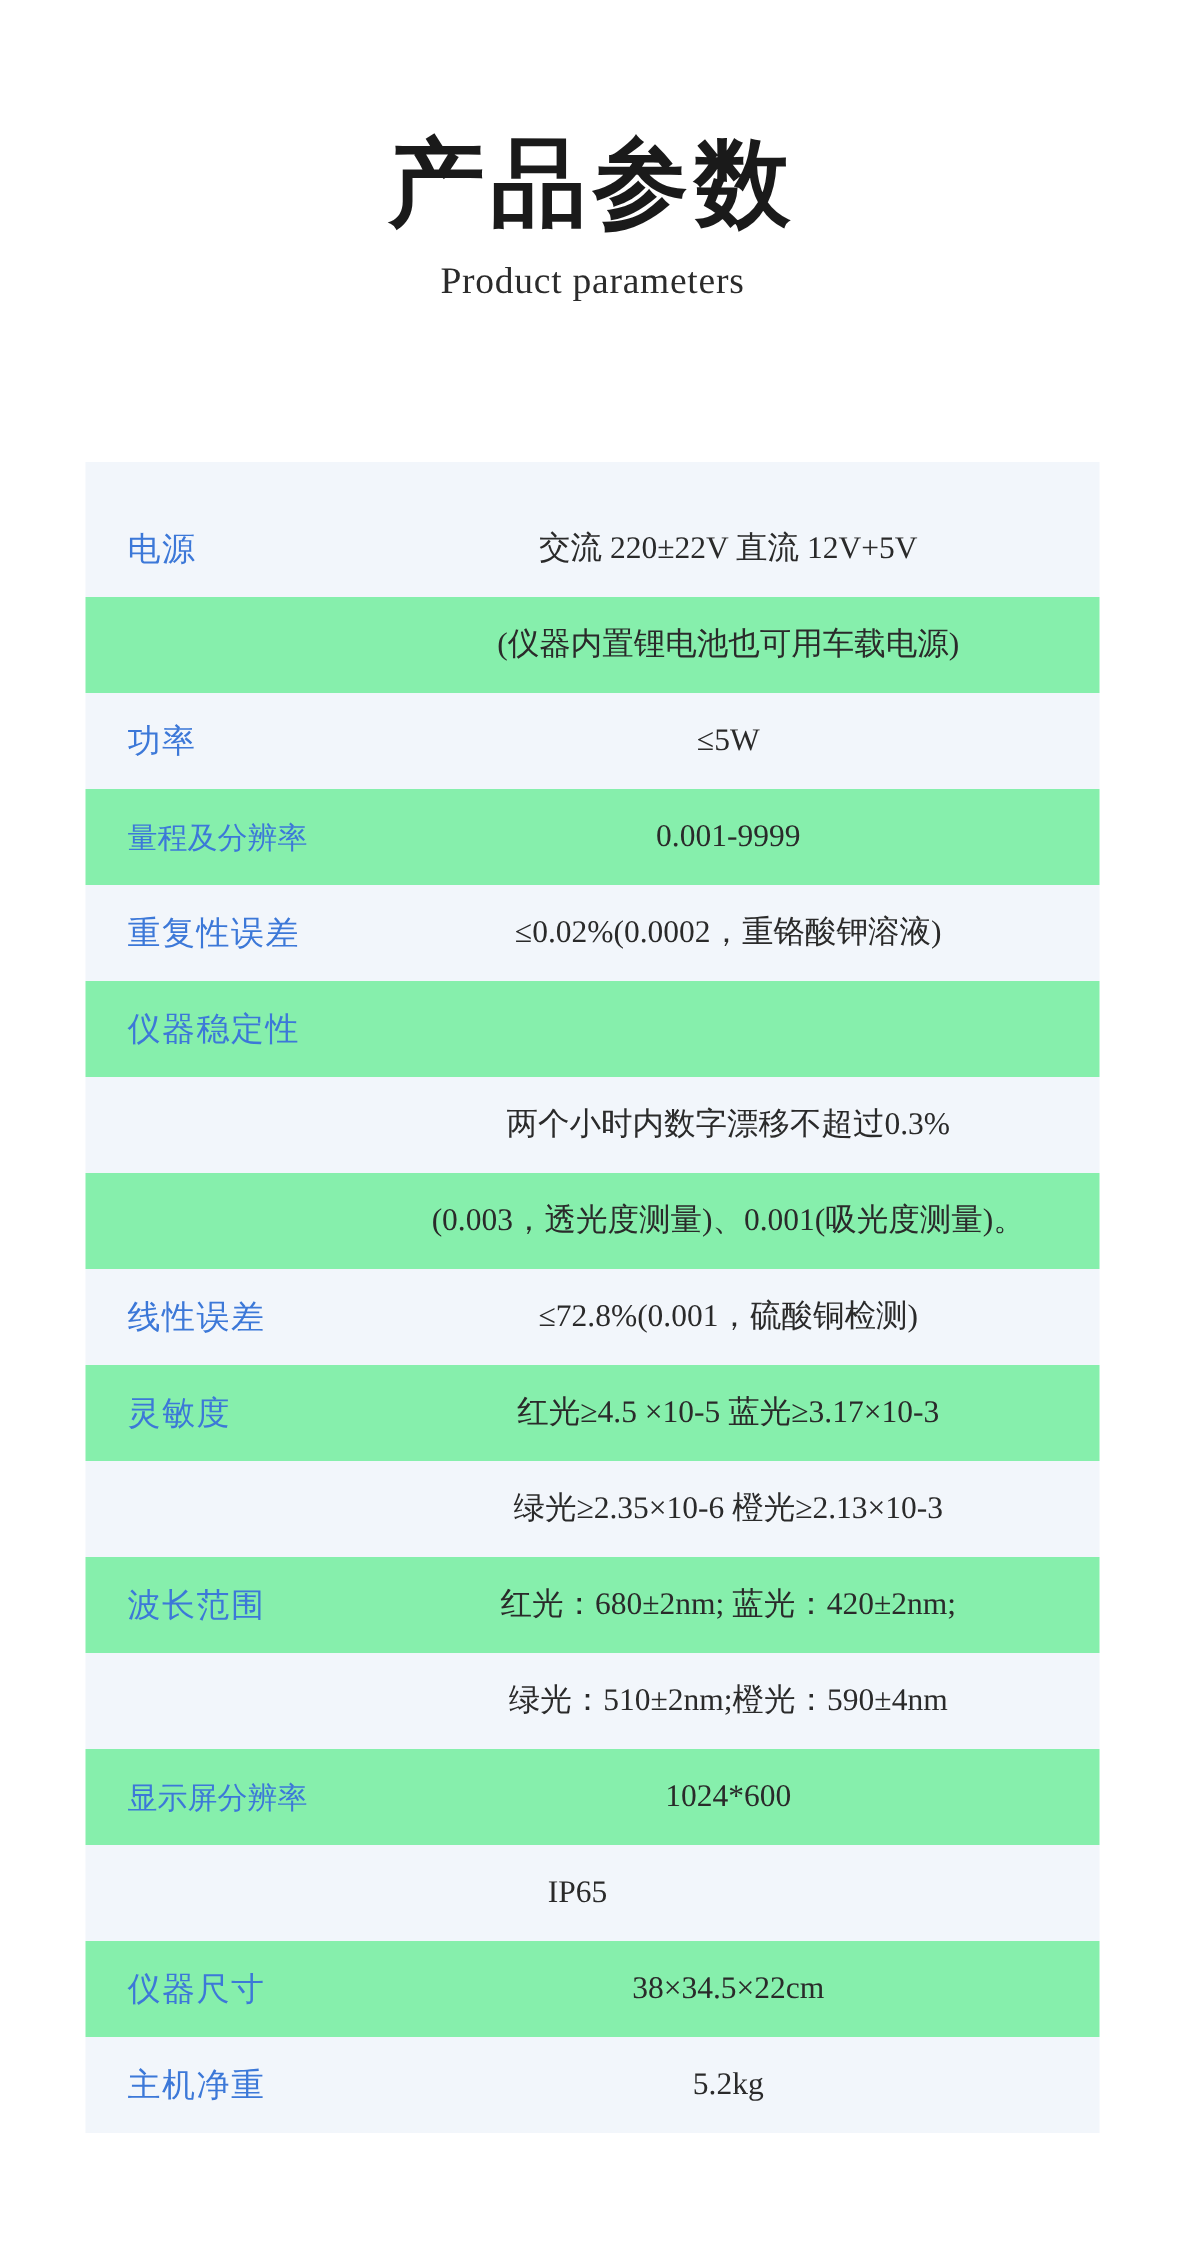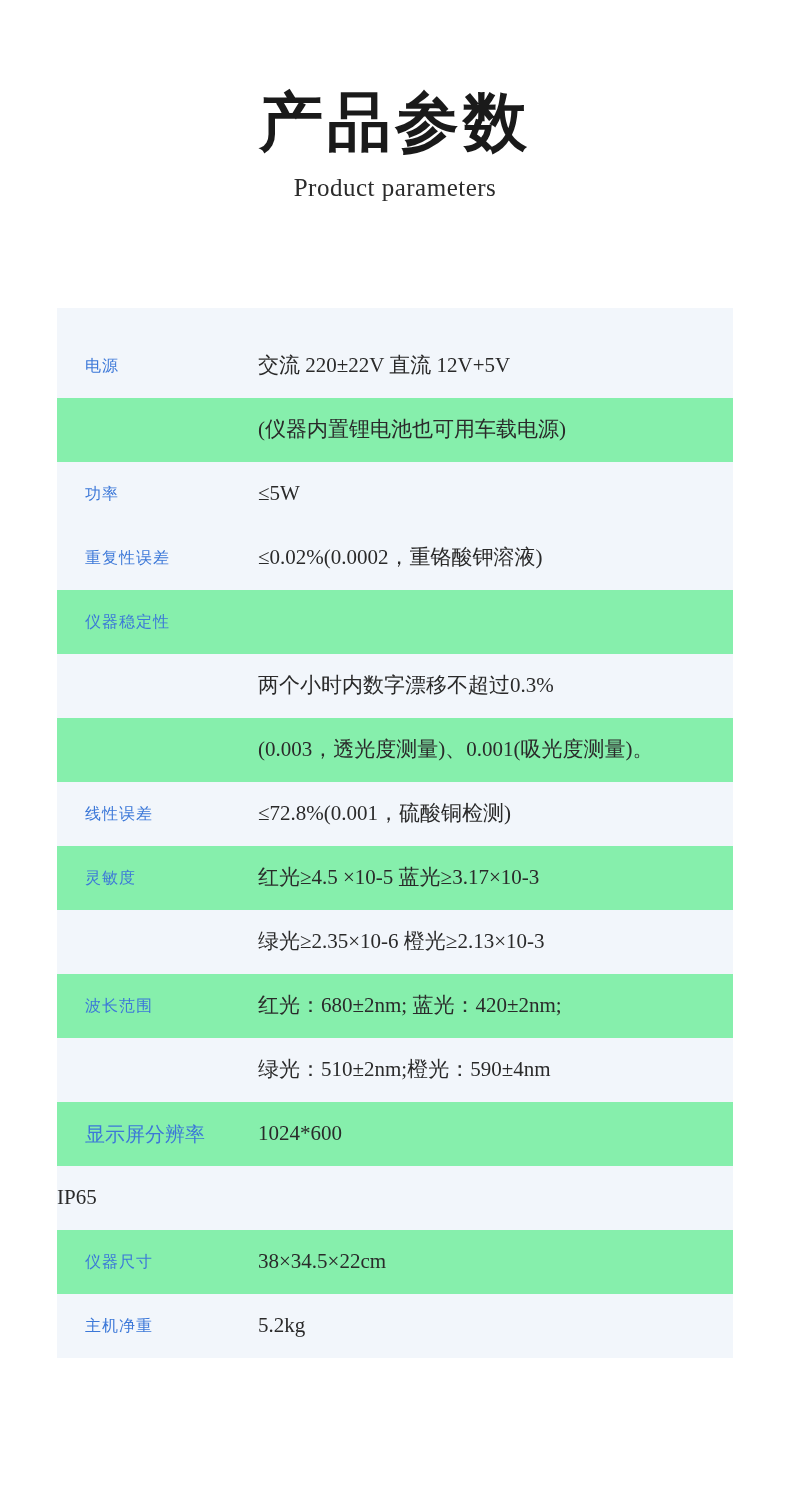--- a/index.html
+++ b/index.html
@@ -65,38 +65,39 @@
     background: #f2f6fb;
   }
   .row.even {
     background: #86efac;
   }
   .cell-label {
     width: 201px;
     box-sizing: border-box;
     padding-left: 28px;
     padding-right: 4px;
-    font-size: 16px;
+    font-size: 22px;
     color: #3c78d8;
     font-family: "Liberation Serif", "DejaVu Serif", serif;
     letter-spacing: 1px;
     white-space: nowrap;
   }
   .cell-label.small {
     font-size: 20px;
     letter-spacing: 0;
   }
   .cell-value {
     flex: 1;
     box-sizing: border-box;
     padding-right: 20px;
     font-size: 21px;
     color: #2a2a2a;
     font-family: "Liberation Serif", "DejaVu Serif", serif;
     line-height: 1.4;
+    text-align: center;
   }
   .bottom-pad {
     height: 56px;
     background: #ffffff;
   }
 </style>
 </head>
 <body>
 
 <div class="page">
@@ -113,20 +114,24 @@
       <div class="cell-label">电源</div>
       <div class="cell-value">交流 220±22V 直流 12V+5V</div>
     </div>
     <div class="row even">
       <div class="cell-label"></div>
       <div class="cell-value">(仪器内置锂电池也可用车载电源)</div>
     </div>
     <div class="row odd">
       <div class="cell-label">功率</div>
       <div class="cell-value">≤5W</div>
+    </div>
+    <div class="row even">
+      <div class="cell-label small">量程及分辨率</div>
+      <div class="cell-value">0.001-9999</div>
     </div>
     <div class="row odd">
       <div class="cell-label">重复性误差</div>
       <div class="cell-value">≤0.02%(0.0002，重铬酸钾溶液)</div>
     </div>
     <div class="row even">
       <div class="cell-label">仪器稳定性</div>
     </div>
     <div class="row odd">
       <div class="cell-label"></div>

